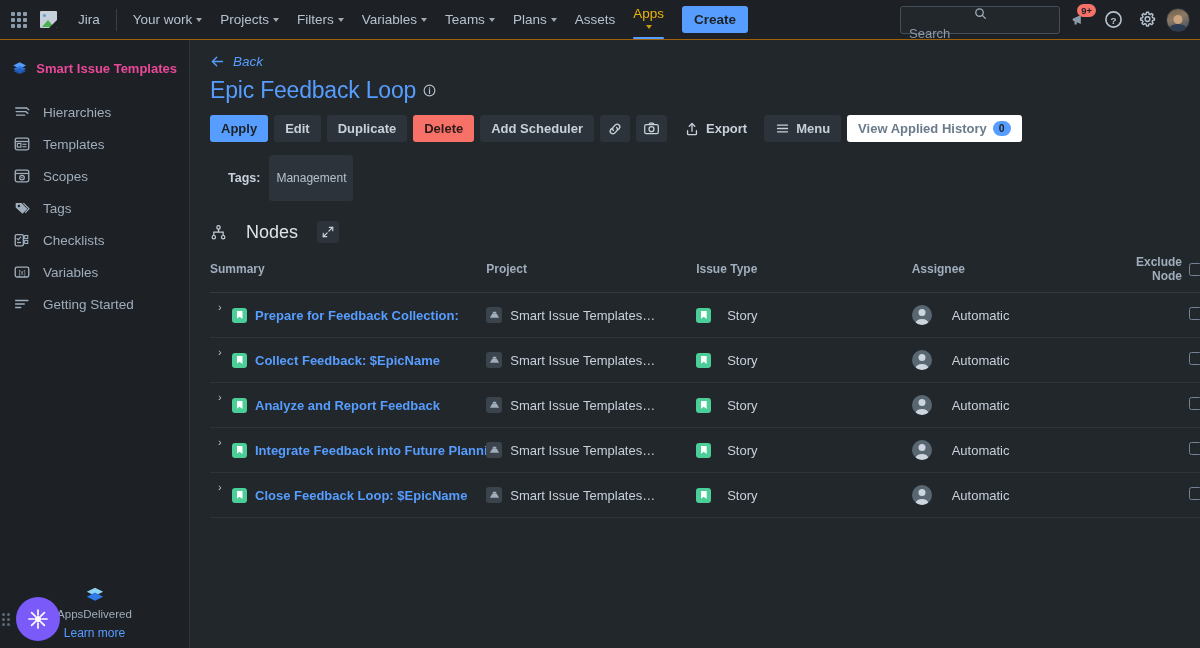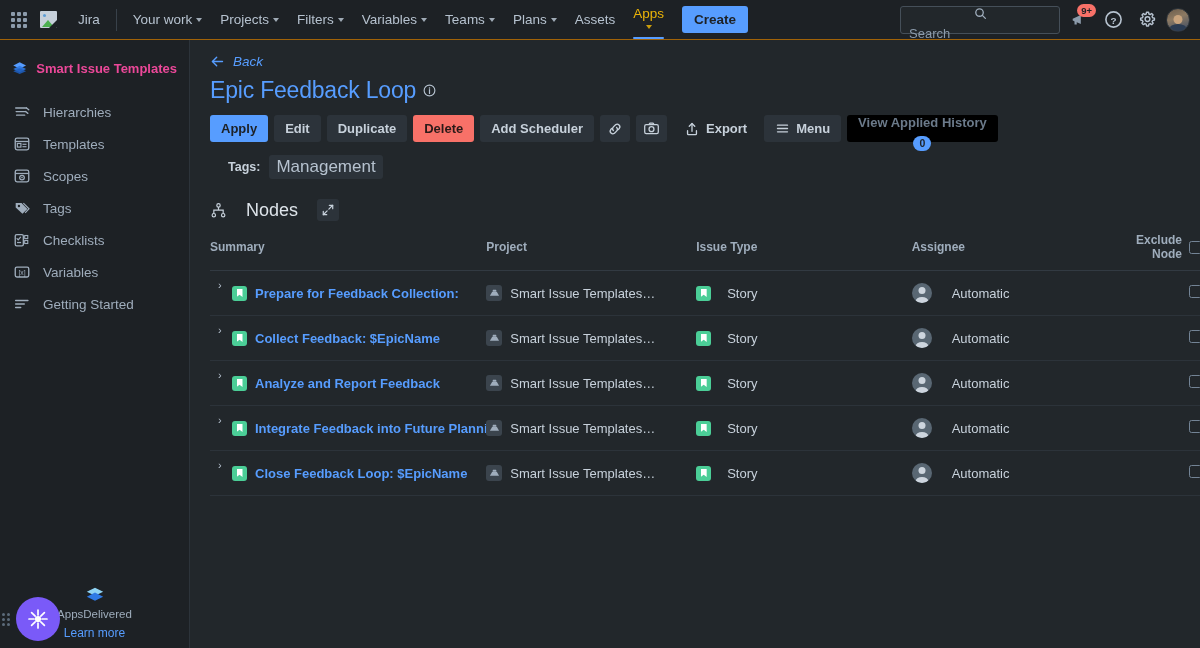--- a/index.html
+++ b/index.html
@@ -271,41 +271,41 @@
     cursor: pointer;
     font-family: inherit;
     display: flex; align-items: center; gap: 6px;
     white-space: nowrap;
   }
   .btn.primary { background: #579dff; color: #1d2125; }
   .btn.danger { background: #f87168; color: #2b1a18; }
   .btn.icon-only { padding: 0 7px; }
   .btn.ghost { background: transparent; }
   .btn.disabled {
-    background: #000000; color: #6b7a8a; cursor: default; flex-direction: column;
+    background: #ffffff; color: #6b7a8a; cursor: default;
   }
   .badge-count {
     background: #579dff; color: #1d2125;
     border-radius: 9px;
     font-size: 10.5px; font-weight: 700;
     padding: 1px 6px;
     line-height: 13px;
   }
   .tags-row {
     display: flex; align-items: center; gap: 9px;
     padding-left: 18px;
     margin-bottom: 20px;
   }
   .tags-label { font-size: 12.5px; font-weight: 700; color: #c7d1db; }
   .tag-chip {
     background: #2c333a;
     color: #b6c2cf;
-    font-size: 17px;
+    font-size: 12px;
     border-radius: 3px;
-    padding: 2px 7px;
+    padding: 16px 7px;
   }
   .nodes-head {
     display: flex; align-items: center; gap: 19px;
     margin-bottom: 12px;
   }
   .nodes-title { font-size: 18px; color: #dee4ea; font-weight: 400; }
   .expand-btn {
     width: 22px; height: 22px;
     background: #2c333a;
     border-radius: 3px;

